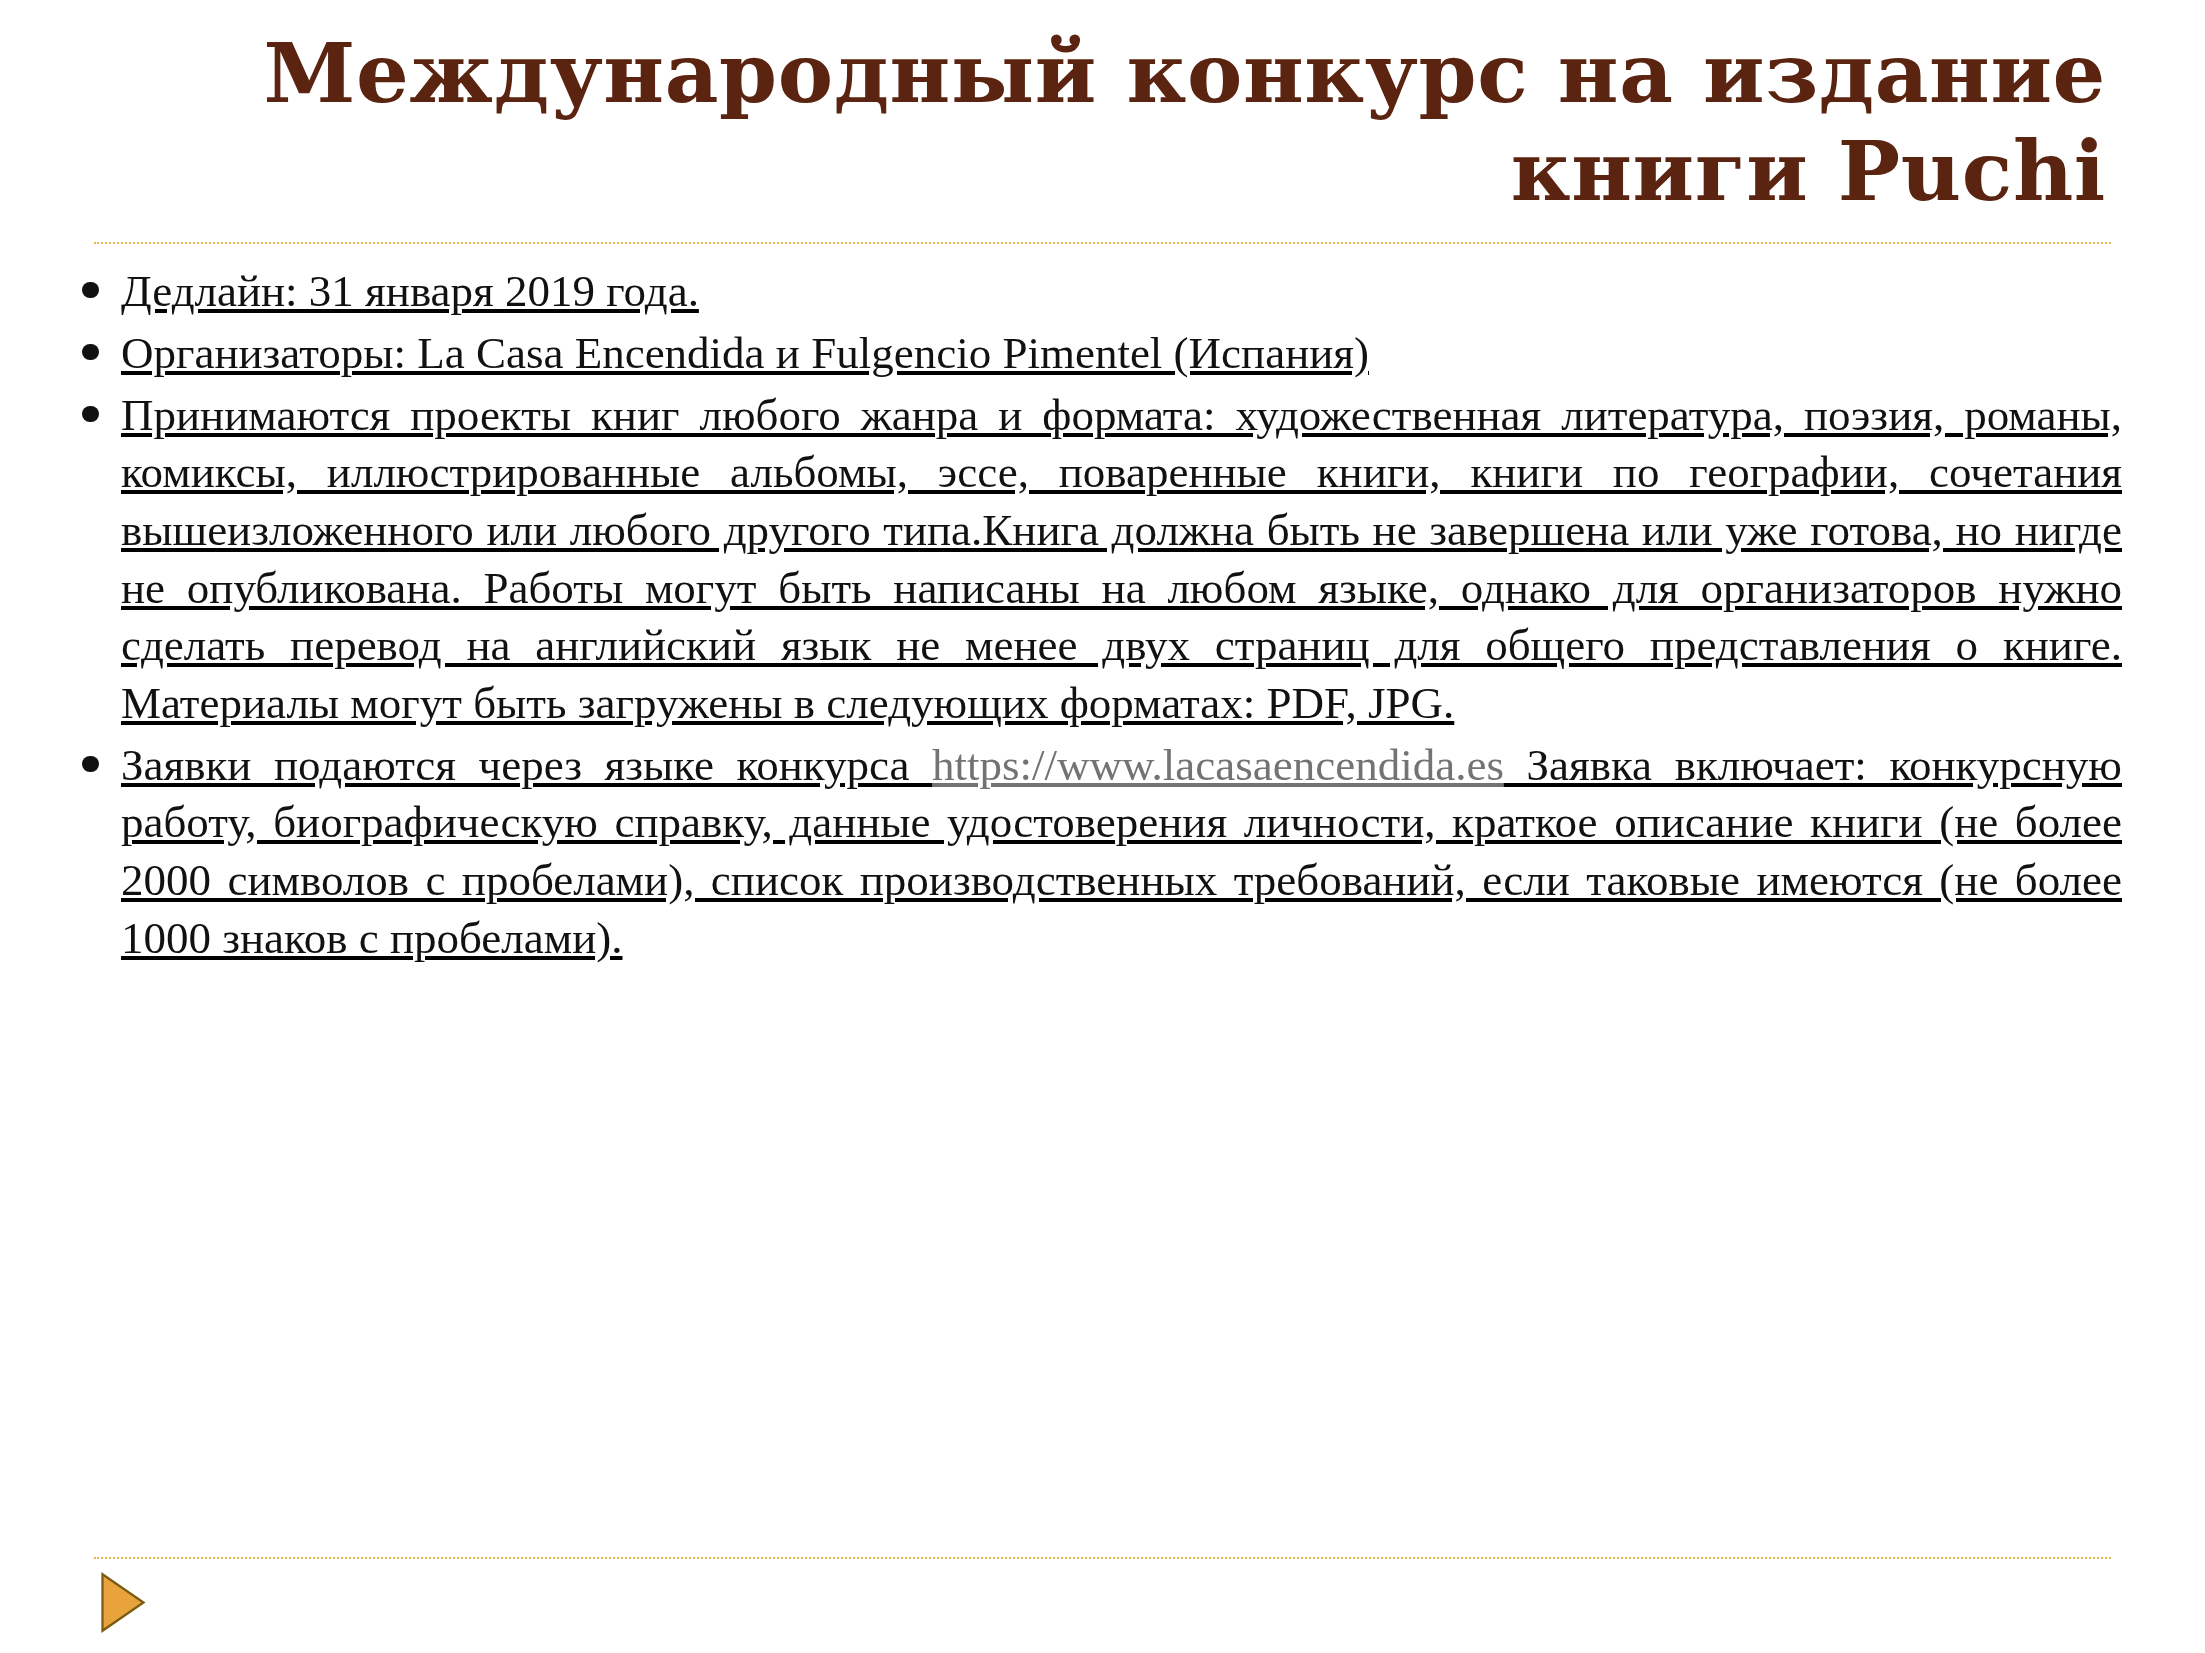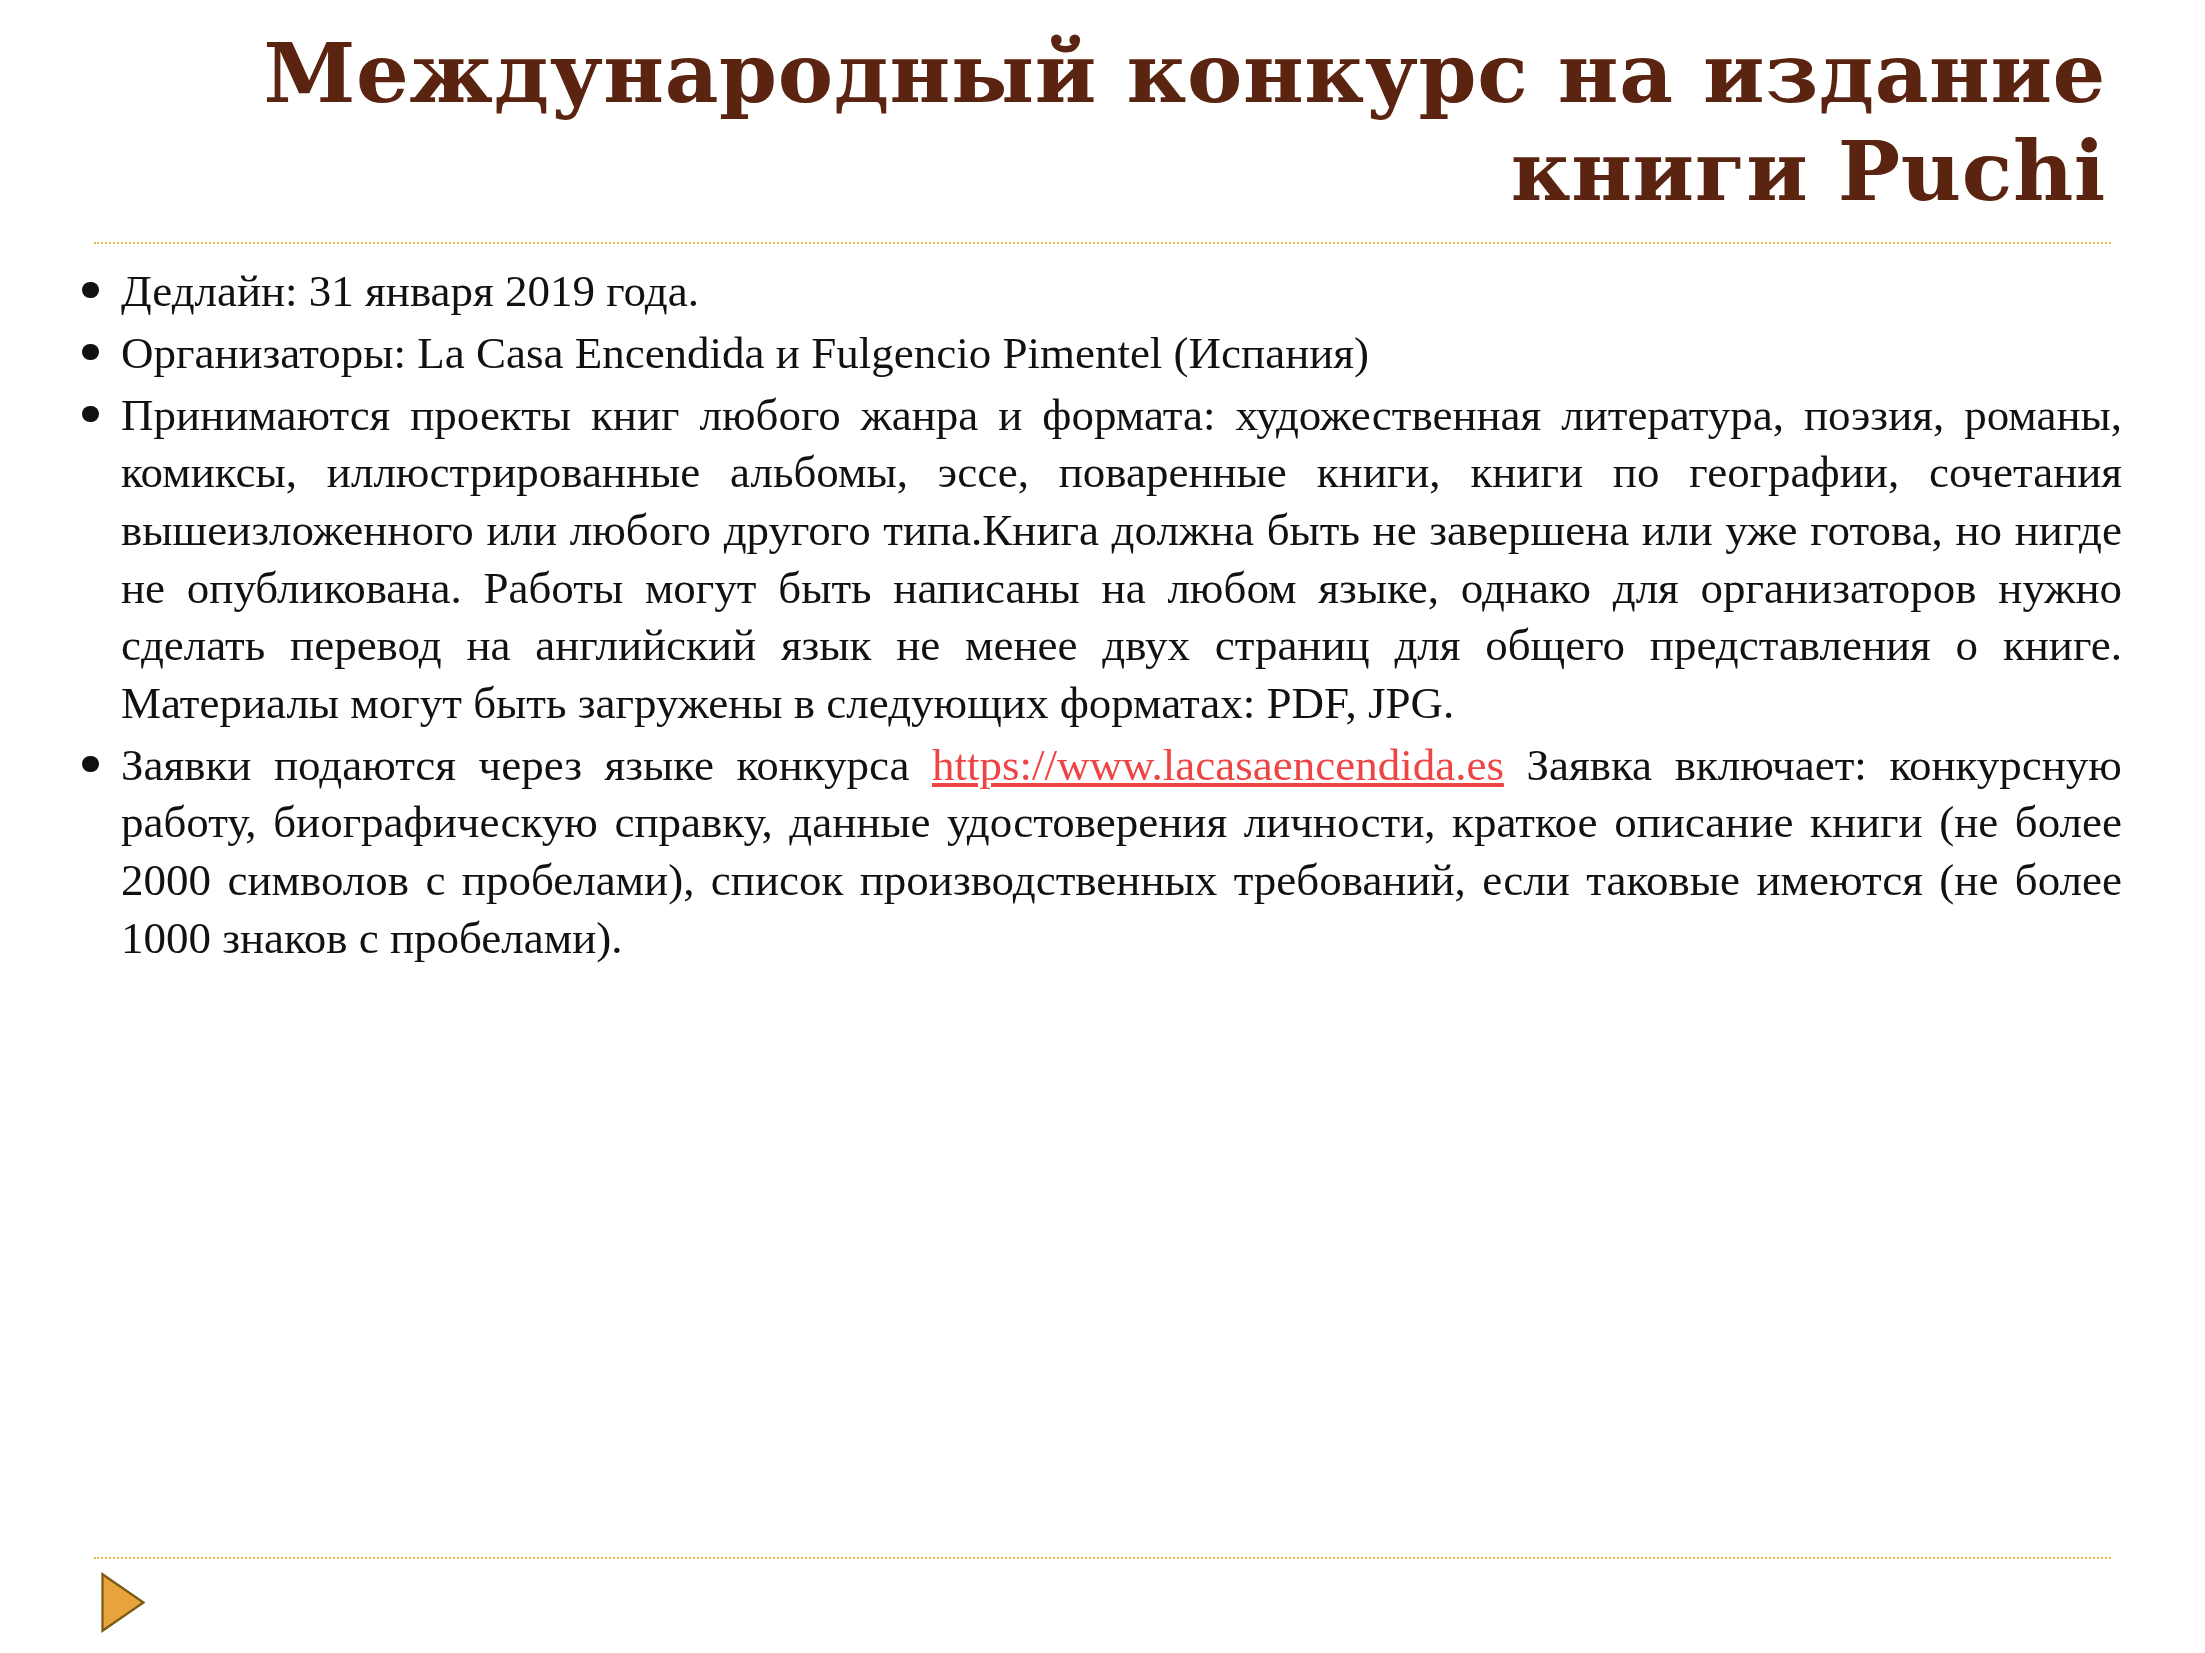--- a/index.html
+++ b/index.html
@@ -36,20 +36,21 @@
     margin: 0;
     text-align: right;
   }
   .divider {
     margin: 21px 94px 0 94px;
     border-top: 2.8px dotted #e8b84b;
     height: 0;
   }
   .content {
     padding: 19px 83px 0 61px;
+    text-decoration: underline;
   }
   ul.bullets {
     list-style: none;
     margin: 0;
     padding: 0;
   }
   ul.bullets > li {
     position: relative;
     padding-left: 60px;
     margin-bottom: 4.4px;
@@ -67,21 +68,21 @@
     border-radius: 50%;
     background: #111111;
   }
   li.justify {
     text-align: justify;
   }
   li.justify-last {
     text-align: justify;
   }
   .link {
-    color: #ef4444;
+    color: #737373;
     text-decoration: underline;
   }
   .footer-divider {
     position: absolute;
     left: 94px;
     right: 94px;
     bottom: 95px;
     border-top: 2.8px dotted #e8b84b;
     height: 0;
   }

